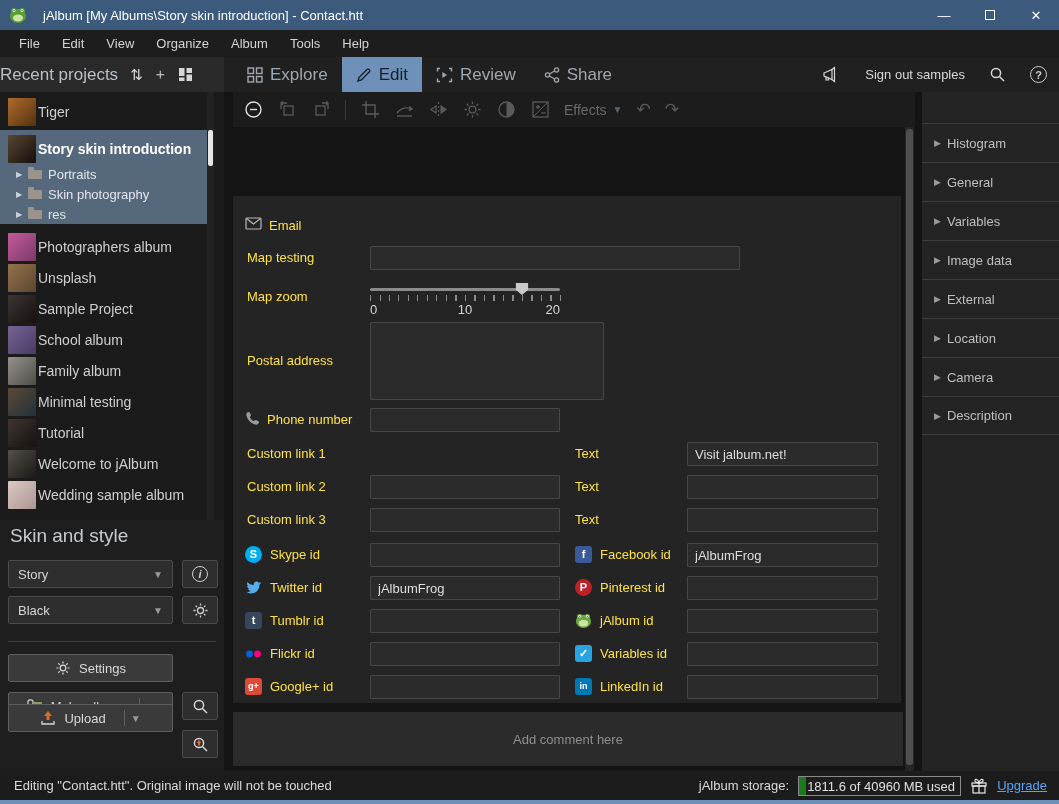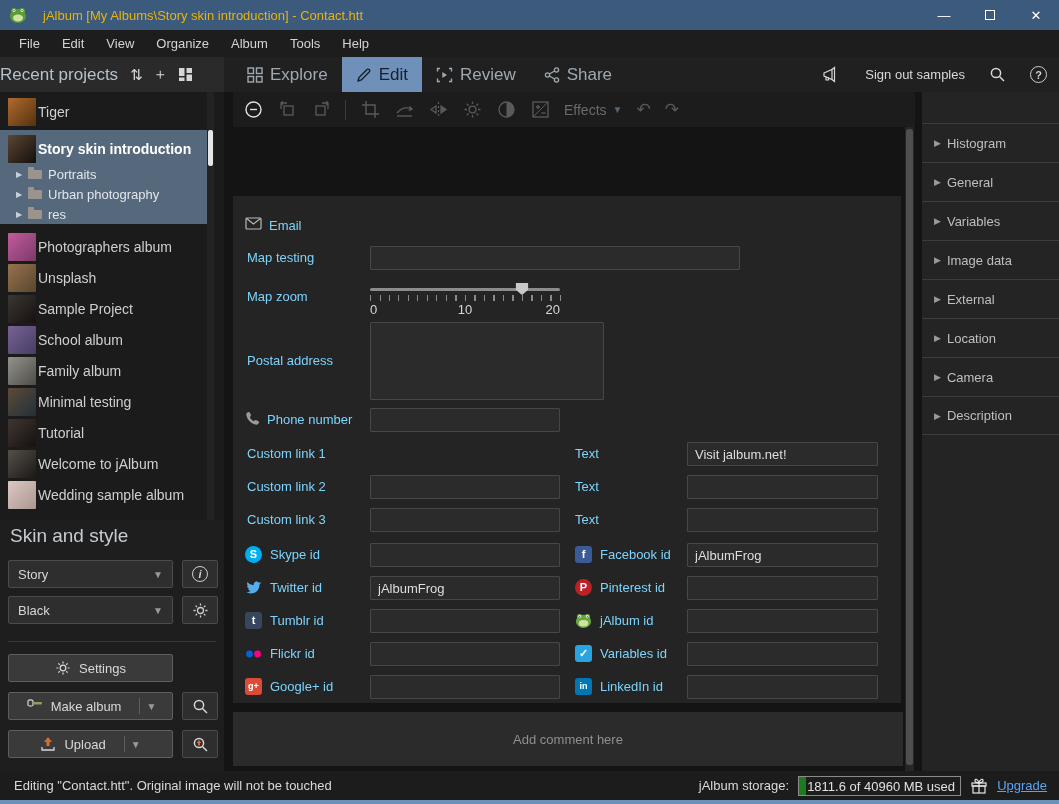--- a/index.html
+++ b/index.html
@@ -3,21 +3,21 @@
 <meta charset="utf-8">
 <style>
   * { margin:0; padding:0; box-sizing:border-box; }
   html,body { background:#000; }
   body { font-family:"Liberation Sans", sans-serif; }
   .window { position:relative; width:1059px; height:804px; background:#141414; overflow:hidden; }
 
   
   .titlebar { position:absolute; left:0; top:0; width:1059px; height:30px; background:#3c5a7c; display:flex; align-items:center; color:#fff; }
   .titlebar .app-icon { margin:0 8px 0 9px; width:18px; height:18px; }
-  .titlebar .title { font-size:13px; color:#eab308;padding-left:8px; }
+  .titlebar .title { font-size:13px; color:#ffffff;padding-left:8px; }
   .win-controls { position:absolute; right:0; top:0; height:30px; display:flex; }
   .win-btn { width:46px; height:30px; display:flex; align-items:center; justify-content:center; color:#fff; font-size:13px; cursor:default; }
   .win-btn .sq { width:10px; height:10px; border:1px solid #fff; display:block; }
 
   
   .menubar { position:absolute; left:0; top:30px; width:1059px; height:27px; background:#1d1d1d; display:flex; align-items:center; padding-left:8px; }
   .menu-item { color:#d4d4d4; font-size:13px; padding:0 11px; line-height:27px; }
 
   
   .topbar { position:absolute; left:0; top:57px; width:1059px; height:35px; background:#202020; }
@@ -64,21 +64,21 @@
   
   .main { position:absolute; left:233px; top:92px; width:682px; height:679px; background:#141414; }
   .edit-toolbar { position:absolute; left:0; top:0; width:682px; height:35px; background:#1c1c1c; display:flex; align-items:center; gap:14px; padding-left:10px; }
   .edit-toolbar .tbi { display:flex; align-items:center; justify-content:center; width:20px; height:20px; }
   .edit-toolbar .tb-div { width:1px; height:20px; background:#3a3a3a; }
   .effects { color:#6a6a6a; font-size:14px; display:flex; align-items:center; gap:6px; }
   .undo-redo { color:#5a5a5a; font-size:17px; }
 
   .form-panel { position:absolute; left:0; top:104px; width:668px; height:507px; background:#242424; }
   .frow { position:absolute; left:0; width:668px; height:24px; }
-  .flabel { position:absolute; top:4px; color:#7dd3fc; font-size:13px; white-space:nowrap; }
+  .flabel { position:absolute; top:4px; color:#fde047; font-size:13px; white-space:nowrap; }
   .ficon { position:absolute; top:3px; }
   .finput { position:absolute; top:0; height:24px; background:#2b2b2b; border:1px solid #474747; border-radius:1px; color:#dedede; font-size:13px; padding:0 7px; font-family:"Liberation Sans", sans-serif; }
   .fbtn { position:absolute; top:-1px; height:26px; background:#3d3d3d; border:1px solid #5a5a5a; border-radius:2px; color:#cfcfcf; font-size:13px; display:flex; align-items:center; justify-content:center; }
   textarea.finput { resize:none; padding-top:4px; }
 
   
   .slider { position:absolute; left:137px; top:0; width:190px; height:34px; }
   .sl-track { position:absolute; left:0; top:6px; width:190px; height:3px; background:#8c8c8c; border-radius:2px; }
   .sl-thumb { position:absolute; top:1px; width:13px; height:12px; background:#c9c9c9; clip-path:polygon(0 0,100% 0,100% 55%,50% 100%,0 55%); transform:translateX(-50%); }
   .sl-ticks { position:absolute; left:0; top:13px; width:191px; height:6px;
@@ -239,21 +239,21 @@
           <span class="proj-label">Story skin introduction</span>
         </div>
         <div class="sub-row">
           <span class="sub-arrow">▶</span>
           <span class="folder"></span>
           <span class="sub-label">Portraits</span>
         </div>
         <div class="sub-row">
           <span class="sub-arrow">▶</span>
           <span class="folder"></span>
-          <span class="sub-label">Urban photography</span>
+          <span class="sub-label">Skin photography</span>
         </div>
         <div class="sub-row">
           <span class="sub-arrow">▶</span>
           <span class="folder"></span>
           <span class="sub-label">res</span>
         </div>
       </div>
 
       <div class="proj-row" style="top:139px">
         <span class="thumb" style="background: linear-gradient(135deg, rgb(196, 90, 156), rgb(122, 59, 104));"></span>
@@ -339,21 +339,21 @@
           <span class="caret" style="color:#9a9a9a;font-size:10px">▼</span>
         </span>
     </div>
     <div class="sq-btn" style="top:600px">
       <svg width="17" height="17" viewBox="0 0 17 17" fill="none" stroke="#d6d6d6" stroke-width="1.5">
           <circle cx="7" cy="7" r="4.6"></circle>
           <path d="M10.5 10.5 L15 15"></path>
         </svg>
     </div>
 
-    <div class="big-btn" style="top:638px">
+    <div class="big-btn" style="top:612px">
       <svg width="16" height="16" viewBox="0 0 16 16">
           <path d="M8 1 L12 6 H9.5 V10 H6.5 V6 H4 Z" fill="#d96c2c"></path>
           <path d="M2 11 V14 H14 V11" fill="none" stroke="#d8d8d8" stroke-width="1.3"></path>
         </svg>
       <span>Upload</span>
       <span class="btn-split">
           <span class="vline"></span>
           <span class="caret" style="color:#9a9a9a;font-size:10px">▼</span>
         </span>
     </div>

